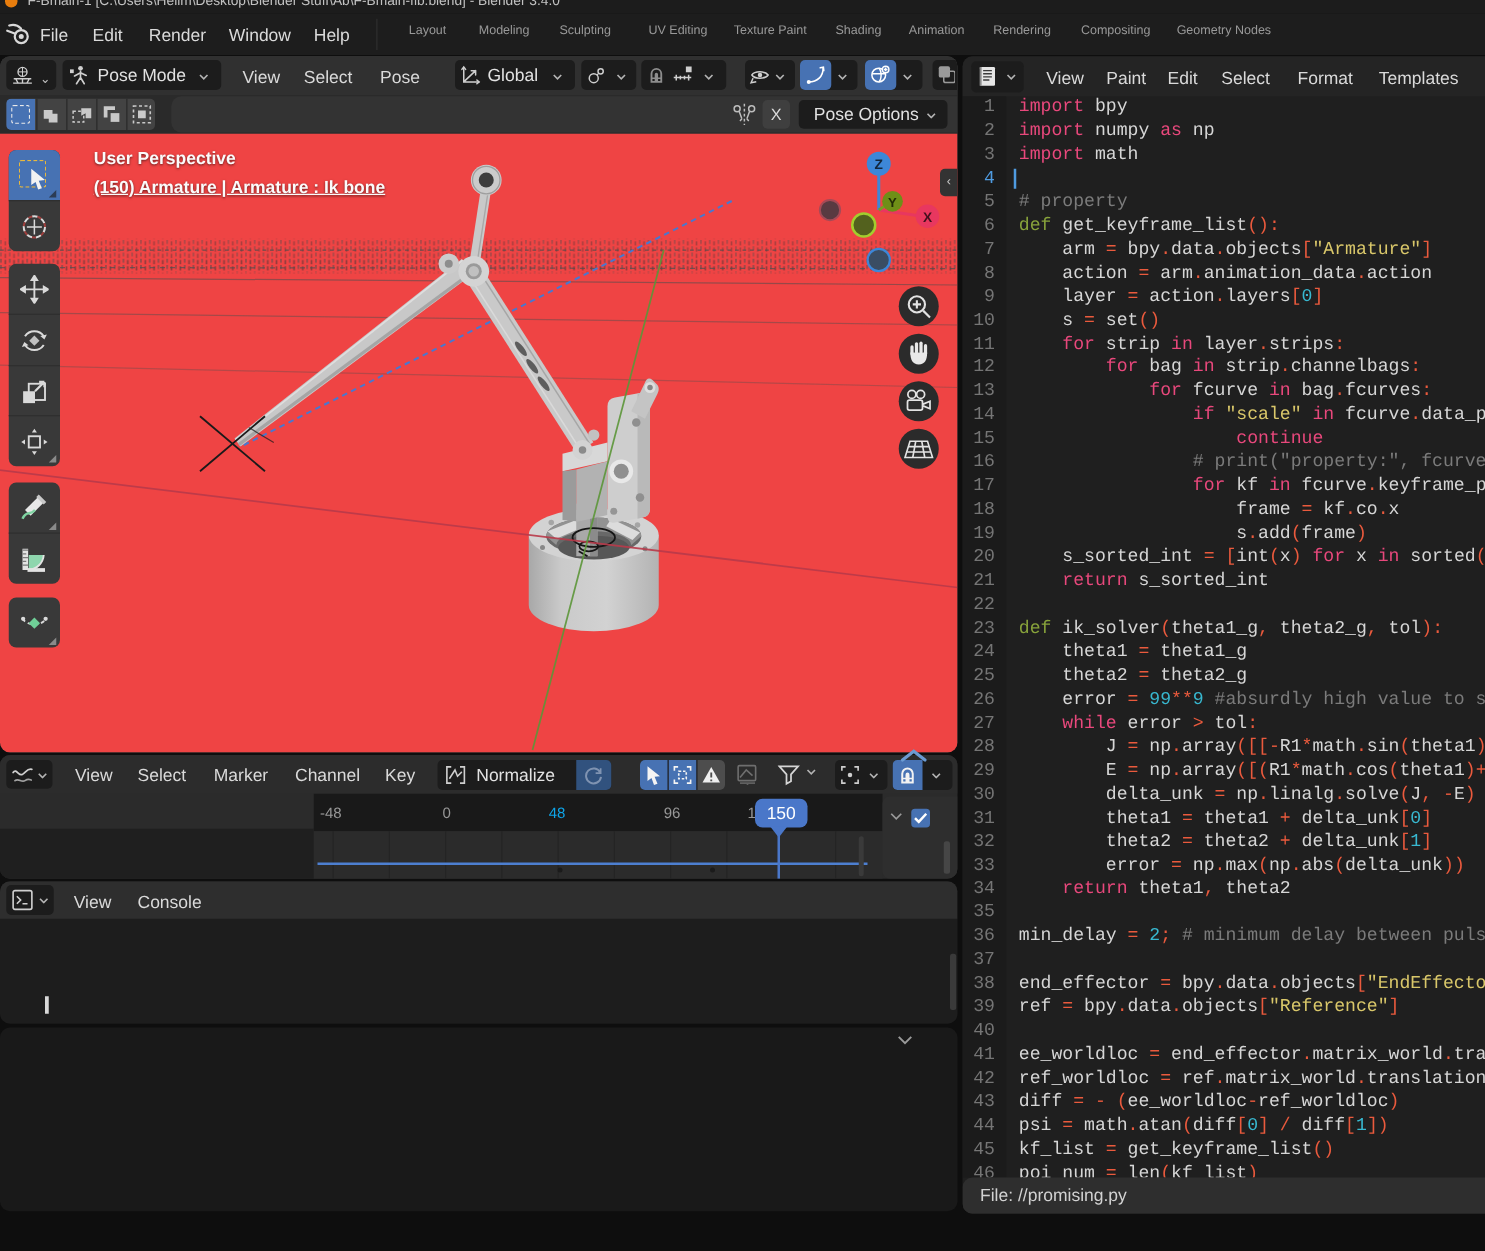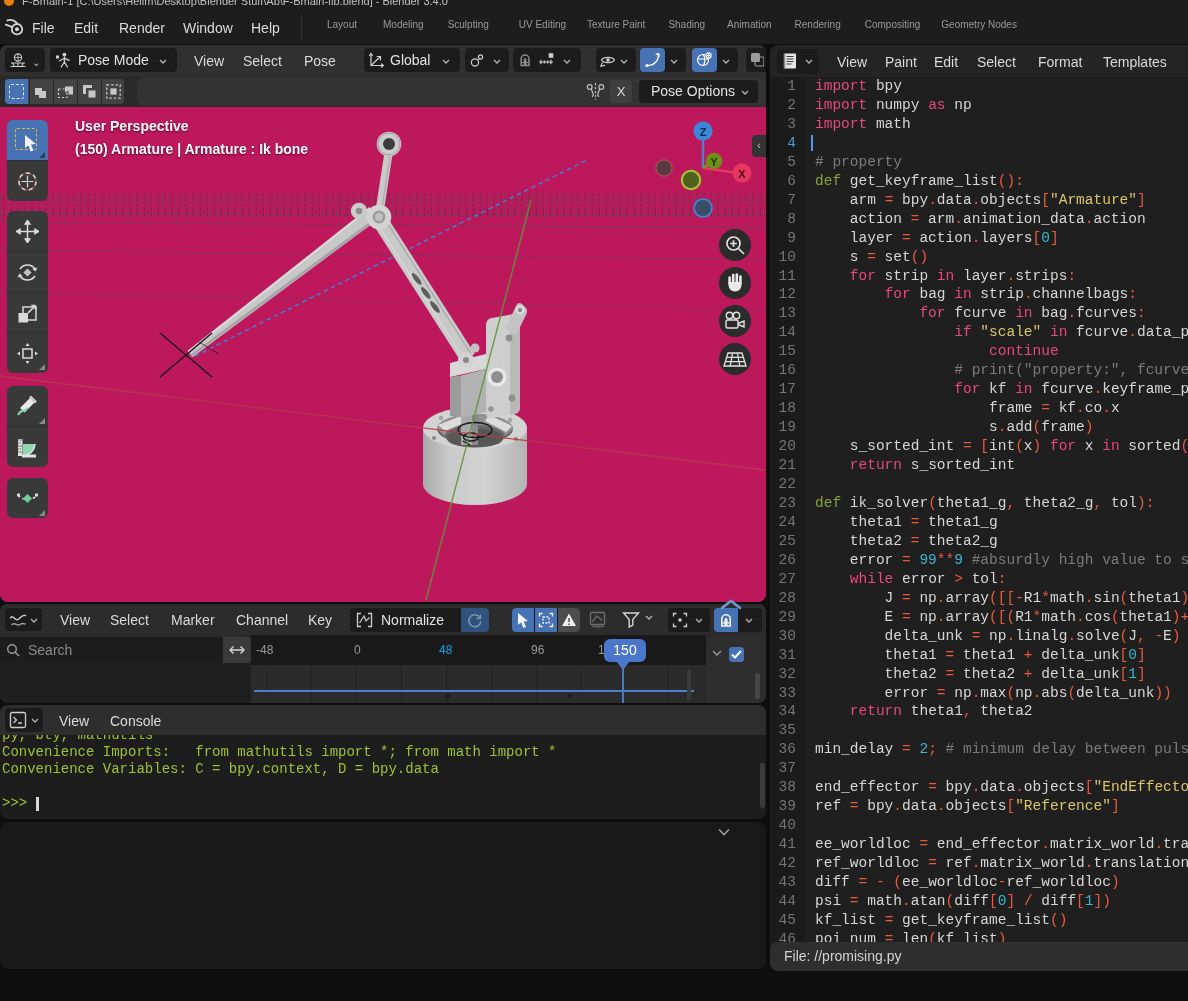--- a/index.html
+++ b/index.html
@@ -207,21 +207,21 @@
     </svg>
     <div class="abs" style="left:610px;top:4px;width:22px;height:23px;background:#3f3f3f;border-radius:4px;color:#dcdcdc;font-size:13px;text-align:center;line-height:23px;">X</div>
     <div class="abs" style="left:639px;top:4px;width:119px;height:23px;background:#1c1c1c;border-radius:4px;">
       <span class="abs" style="left:12px;top:3px;color:#e2e2e2;font-size:14px;">Pose Options</span>
       <svg class="abs" style="left:102px;top:10px;" width="8" height="5" viewBox="0 0 8 5">
           <path d="M1 1 L4 4 L7 1" stroke="#b4b4b4" stroke-width="1.3" fill="none"></path>
         </svg>
     </div>
   </div>
 
-  <div id="vpcontent" class="abs" style="left:0;top:62px;width:766px;height:495px;background:#be185d;overflow:hidden;">
+  <div id="vpcontent" class="abs" style="left:0;top:62px;width:766px;height:495px;background:#ef4444;overflow:hidden;">
     <svg class="abs" style="left:0;top:0;" width="766" height="495" viewBox="0 0 766 495">
 
       <defs>
         <pattern id="noise" width="7" height="5" patternUnits="userSpaceOnUse">
           <rect width="7" height="5" fill="none"></rect>
           <rect x="0" y="0" width="1.5" height="3.2" fill="#4e4e4e"></rect>
           <rect x="3.6" y="1" width="1.3" height="3.4" fill="#343434"></rect>
         </pattern>
         <linearGradient id="cyl" x1="0" x2="1" y1="0" y2="0">
           <stop offset="0" stop-color="#a8a8a8"></stop>
@@ -313,21 +313,21 @@
         <line x1="160" y1="226" x2="212" y2="270"></line>
         <line x1="160" y1="270" x2="212" y2="226"></line>
         <line x1="199" y1="235" x2="219" y2="247" stroke-width="1" opacity="0.7"></line>
       </g>
 
       <line x1="0" y1="269" x2="766" y2="363" stroke="#b93a4a" stroke-width="1.4" opacity="0.9"></line>
       <line x1="531" y1="93" x2="426" y2="493" stroke="#5c9639" stroke-width="1.4" opacity="0.9"></line>
     </svg>
 
     <div class="abs" style="left:75px;top:11px;color:#fbfbfb;font-size:14px;font-weight:bold;text-shadow:0 1px 2px rgba(0,0,0,.6);">User Perspective</div>
-    <div class="abs" style="left:75px;top:34px;color:#fbfbfb;font-size:14px;font-weight:bold;text-shadow:0 1px 2px rgba(0,0,0,.6);">(150) Armature | Armature : Ik bone</div>
+    <div class="abs" style="left:75px;top:34px;color:#fbfbfb;font-size:14px;font-weight:bold;text-shadow:0 1px 2px rgba(0,0,0,.6);text-decoration:underline;">(150) Armature | Armature : Ik bone</div>
 
     <div id="toolbar">
 
       <div class="abs" style="left:7px;top:13px;width:41px;height:81px;background:#393939;border-radius:6px;">
         <div class="abs" style="left:0;top:0;width:41px;height:40px;background:#4772b3;border-radius:6px 6px 0 0;">
           <div class="abs" style="left:8px;top:8px;width:20px;height:20px;border:1.6px dashed #e8b83d;border-radius:2px;"></div>
           <svg class="abs" style="left:16px;top:14px;" width="16" height="18" viewBox="0 0 16 18">
               <path d="M2 1 L13 10 L8 10.5 L10.5 16.5 L7.5 17.5 L5.5 11.5 L2 14 Z" fill="#f2f2f2"></path>
             </svg>
           <svg class="abs" style="left:31px;top:31px;" width="8" height="8" viewBox="0 0 8 8">
@@ -563,35 +563,20 @@
         <path d="M4.8 15 L4.8 8 A4.2 4.2 0 0 1 13.2 8 L13.2 15 L9.8 15 L9.8 8.7 A0.8 0.8 0 0 0 8.2 8.7 L8.2 15 Z" fill="none" stroke="#f2f2f2" stroke-width="1.6"></path>
         <path d="M4.8 11.8 L8.2 11.8 M9.8 11.8 L13.2 11.8" stroke="#f2f2f2" stroke-width="1.3"></path>
       </svg>
       <svg class="abs" style="left:31px;top:10px;" width="8" height="5" viewBox="0 0 8 5">
           <path d="M1 1 L4 4 L7 1" stroke="#b4b4b4" stroke-width="1.3" fill="none"></path>
         </svg>
     </div>
   </div>
   <div id="graphbody" class="abs" style="left:0;top:31px;width:766px;height:68px;">
 
-    <div class="abs" style="left:0;top:2px;width:251px;height:26px;background:#1d1d1d;border-radius:0 4px 4px 0;">
-      <svg class="abs" style="left:6px;top:6px;" width="15" height="15" viewBox="0 0 15 15">
-        <circle cx="6" cy="6" r="4.3" fill="none" stroke="#9a9a9a" stroke-width="1.4"></circle>
-        <line x1="9.2" y1="9.2" x2="13" y2="13" stroke="#9a9a9a" stroke-width="1.4"></line>
-      </svg>
-      <span class="abs" style="left:28px;top:5px;color:#8a8a8a;font-size:14px;">Search</span>
-      <div class="abs" style="left:223px;top:0;width:28px;height:26px;background:#3a3a3a;border-radius:0 4px 4px 0;">
-        <svg class="abs" style="left:5px;top:6px;" width="18" height="14" viewBox="0 0 18 14">
-          <g stroke="#d8d8d8" stroke-width="1.4" fill="none">
-              <line x1="2.5" y1="7" x2="15.5" y2="7"></line>
-              <path d="M5.5 3.5 L2 7 L5.5 10.5 M12.5 3.5 L16 7 L12.5 10.5"></path>
-            </g>
-        </svg>
-      </div>
-    </div>
 
     <div class="abs" style="left:251px;top:0;width:455px;height:30px;background:#191919;">
       <span class="abs" style="left:280px;top:8px;font-size:12px;color:#989898;">96</span>
       <span class="abs" style="left:5px;top:8px;font-size:12px;color:#989898;">-48</span>
       <span class="abs" style="left:103px;top:8px;font-size:12px;color:#989898;">0</span>
       <span class="abs" style="left:188px;top:8px;font-size:12px;color:#0ea5e9;">48</span>
       <span class="abs" style="left:347px;top:8px;font-size:12px;color:#989898;">1</span>
     </div>
 
     <div class="abs" style="left:0;top:28px;width:251px;height:40px;background:#1f1f1f;"></div>
@@ -642,25 +627,20 @@
         <line x1="9" y1="12" x2="13" y2="12" stroke="#cfcfcf" stroke-width="1.3"></line>
       </svg>
       <svg class="abs" style="left:26px;top:10px;" width="8" height="5" viewBox="0 0 8 5">
           <path d="M1 1 L4 4 L7 1" stroke="#b4b4b4" stroke-width="1.3" fill="none"></path>
         </svg>
     </div>
     <div class="abs menu" style="left:59px;top:8px;">View</div>
     <div class="abs menu" style="left:110px;top:8px;">Console</div>
   </div>
   <div id="consolebody" class="abs" style="left:0;top:30px;width:766px;height:84px;overflow:hidden;">
-    <pre class="abs" style="left:2px;top:-8px;font-family:'Liberation Mono',monospace;font-size:14px;line-height:17px;color:#9fc332;">py, bty, mathutils
-Convenience Imports:   from mathutils import *; from math import *
-Convenience Variables: C = bpy.context, D = bpy.data
-
-&gt;&gt;&gt; </pre>
     <div class="abs" style="left:36px;top:62px;width:2.6px;height:14px;background:#d8d8d8;"></div>
     <div class="abs" style="left:760px;top:28px;width:5px;height:45px;background:#3a3a3a;border-radius:2px;"></div>
   </div>
 </div>
 
 <svg class="abs" style="left:719px;top:598px;z-index:5;" width="24" height="13" viewBox="0 0 24 13">
     <path d="M3 10 L12 3 L21 10" stroke="#6b9bd2" stroke-width="2.6" fill="none" stroke-linecap="round"></path>
   </svg>
 
 <div class="abs" style="left:0;top:822px;width:766px;height:147px;border-radius:8px;background:#191919;">

